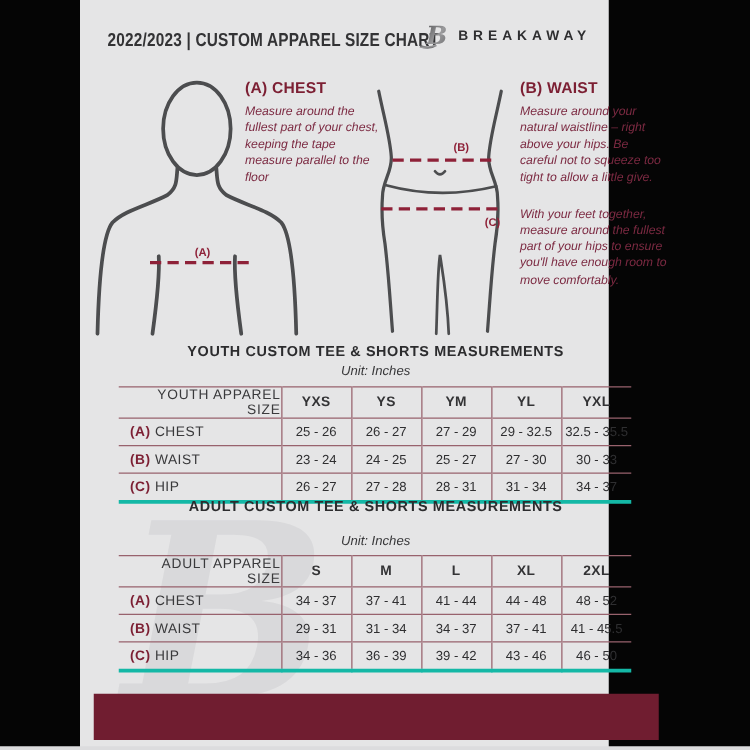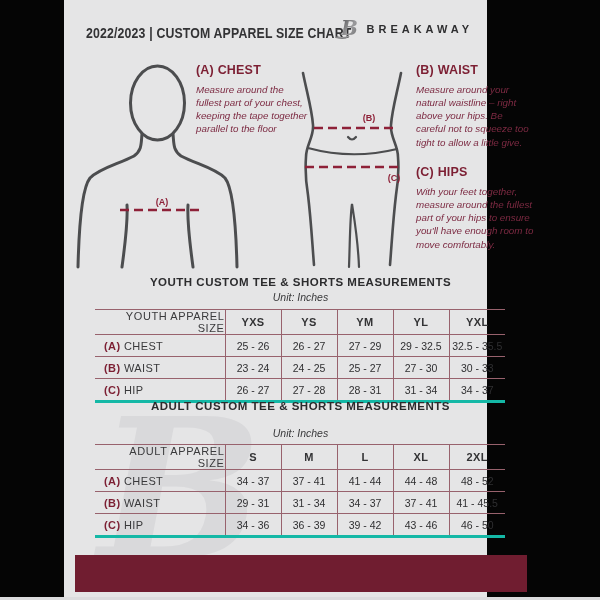--- a/index.html
+++ b/index.html
@@ -114,28 +114,27 @@
       <path d="M 59 212 C 60 185 60 162 62 149 C 64 162 68 185 69 212" stroke-width="2.2"></path>
     </g>
     <line x1="24" y1="73" x2="108" y2="73" stroke="#8e2138" stroke-width="2.6" stroke-dasharray="9 5"></line>
     <text x="79" y="66" text-anchor="middle" font-size="9" font-weight="bold" fill="#8e2138">(B)</text>
     <line x1="15" y1="112" x2="112" y2="112" stroke="#8e2138" stroke-width="2.6" stroke-dasharray="9 5"></line>
     <text x="104" y="126" text-anchor="middle" font-size="9" font-weight="bold" fill="#8e2138">(C)</text>
   </svg>
 
   <div class="inst inst-a">
     <h3>(A) CHEST</h3>
-    <p>Measure around the fullest part of your chest, keeping the tape together parallel to the floor</p>
+    <p>Measure around the fullest part of your chest, keeping the tape measure parallel to the floor</p>
   </div>
   <div class="inst inst-b">
     <h3>(B) WAIST</h3>
     <p>Measure around your natural waistline – right above your hips. Be careful not to squeeze too tight to allow a little give.</p>
   </div>
   <div class="inst inst-c">
-    <h3>(C) HIPS</h3>
     <p>With your feet together, measure around the fullest part of your hips to ensure you'll have enough room to move comfortably.</p>
   </div>
 
   <div class="watermark">B</div>
 
   <div class="sec-title t1-title">YOUTH CUSTOM TEE &amp; SHORTS MEASUREMENTS</div>
   <div class="sec-unit t1-unit">Unit: Inches</div>
   <table class="size-table youth">
     <colgroup>
         <col class="lbl">

